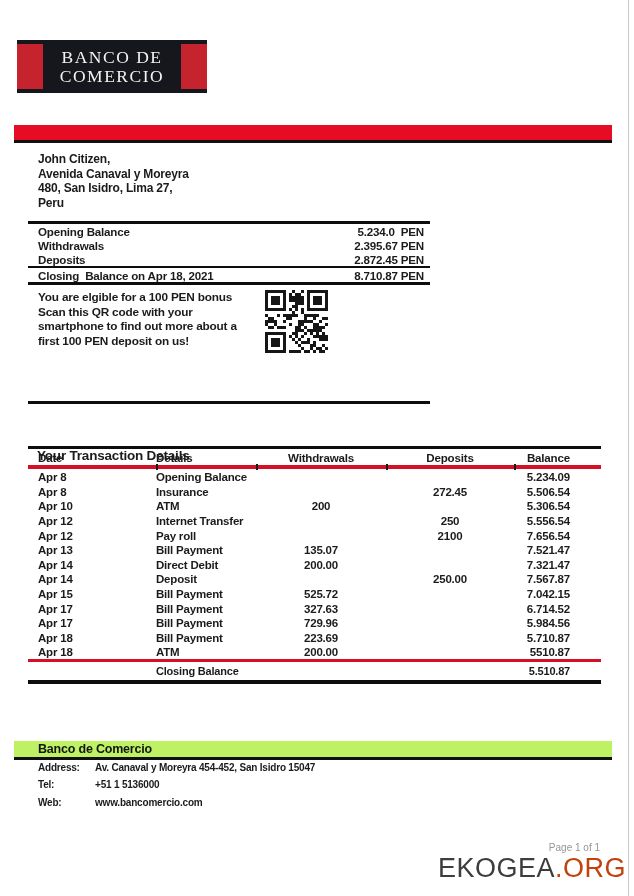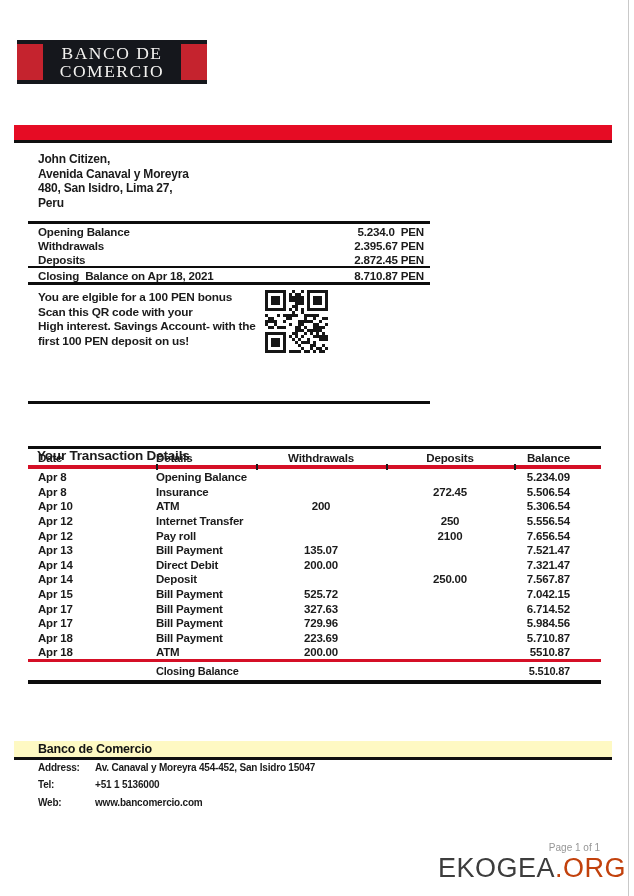--- a/index.html
+++ b/index.html
@@ -3,21 +3,21 @@
 <meta charset="utf-8">
 <style>
   html,body{margin:0;padding:0;background:#ffffff;}
   .page{
     position:relative;width:634px;height:896px;background:#fff;overflow:hidden;
     font-family:"Liberation Sans",sans-serif;color:#1b1b1b;
   }
   .page-edge{position:absolute;left:628px;top:0;width:1px;height:896px;background:#c9c9c9;}
 
   
-  .logo{position:absolute;left:17px;top:40px;width:190px;height:44px;background:#c5232e;
+  .logo{position:absolute;left:17px;top:40px;width:190px;height:53px;background:#c5232e;
     border-top:4px solid #15171c;border-bottom:4px solid #15171c;box-sizing:border-box;
     display:flex;align-items:center;justify-content:center;}
   .logo-box{width:138px;height:100%;background:#15171c;display:flex;flex-direction:column;
     align-items:center;justify-content:center;}
   .logo-box span{font-family:"Liberation Serif",serif;color:#f4f3f1;font-size:17.5px;
     line-height:18.5px;letter-spacing:1.5px;white-space:pre;}
 
   .redbar{position:absolute;left:14px;top:125px;width:598px;height:15px;background:#e60c24;
     border-bottom:3px solid #101010;}
 
@@ -54,21 +54,21 @@
   .c1{padding-left:10px;}
   .c3{text-align:center;}
   .c4{text-align:center;}
   .c5{text-align:right;padding-right:31px;}
   .tx-redline2{position:absolute;left:28px;top:659px;width:573px;height:3px;background:#d50f26;}
   .tx-closing{position:absolute;left:28px;top:663px;width:573px;height:15px;font-size:11px;
     font-weight:bold;letter-spacing:-0.2px;align-items:center;}
   .tx-blackline{position:absolute;left:28px;top:680px;width:573px;height:3.5px;background:#0d0d0d;}
 
   
-  .footer-bar{position:absolute;left:14px;top:741px;width:598px;height:16px;background:#fef9c3;
+  .footer-bar{position:absolute;left:14px;top:741px;width:598px;height:16px;background:#bef264;
     border-bottom:3px solid #101010;display:flex;align-items:center;}
   .footer-bar span{padding-left:24px;font-size:12.5px;font-weight:bold;color:#141414;letter-spacing:-0.2px;}
   .contacts{position:absolute;left:38px;top:759px;font-size:10px;font-weight:bold;letter-spacing:-0.2px;}
   .contact-row{display:flex;height:17.3px;align-items:center;}
   .contact-row .clabel{width:57px;}
   .footer-brand{position:absolute;right:8px;top:842px;text-align:right;}
   .page-label{font-size:10px;color:#969696;font-weight:normal;margin-right:26px;letter-spacing:0;}
   .brand-line{font-size:27px;line-height:27px;color:#3d3d3d;letter-spacing:0.5px;margin-top:2px;}
   .brand-line .org{color:#c2410c;}
 </style>
@@ -113,21 +113,21 @@
     <div class="sum-row closing">
       <span class="lbl">Closing  Balance on Apr 18, 2021</span>
       <span class="val">8.710.87 PEN</span>
     </div>
     <div class="sum-bottom"></div>
   </div>
 
   <div class="promo" id="promo-lines">
       <div style="white-space: pre;">You are elgible for a 100 PEN bonus</div>
       <div style="white-space: pre;">Scan this QR code with your</div>
-      <div style="white-space: pre;">High interest. Savings Account- with the</div>
+      <div style="white-space: pre;">smartphone to find out more about a</div>
       <div style="white-space: pre;">first 100 PEN deposit on us!</div>
     </div>
   <svg class="qr" id="qr-svg" viewBox="0 0 63 63">
       <rect x="0" y="0" width="3" height="3" fill="#161616"></rect>
       <rect x="3" y="0" width="3" height="3" fill="#161616"></rect>
       <rect x="6" y="0" width="3" height="3" fill="#161616"></rect>
       <rect x="9" y="0" width="3" height="3" fill="#161616"></rect>
       <rect x="12" y="0" width="3" height="3" fill="#161616"></rect>
       <rect x="15" y="0" width="3" height="3" fill="#161616"></rect>
       <rect x="18" y="0" width="3" height="3" fill="#161616"></rect>

